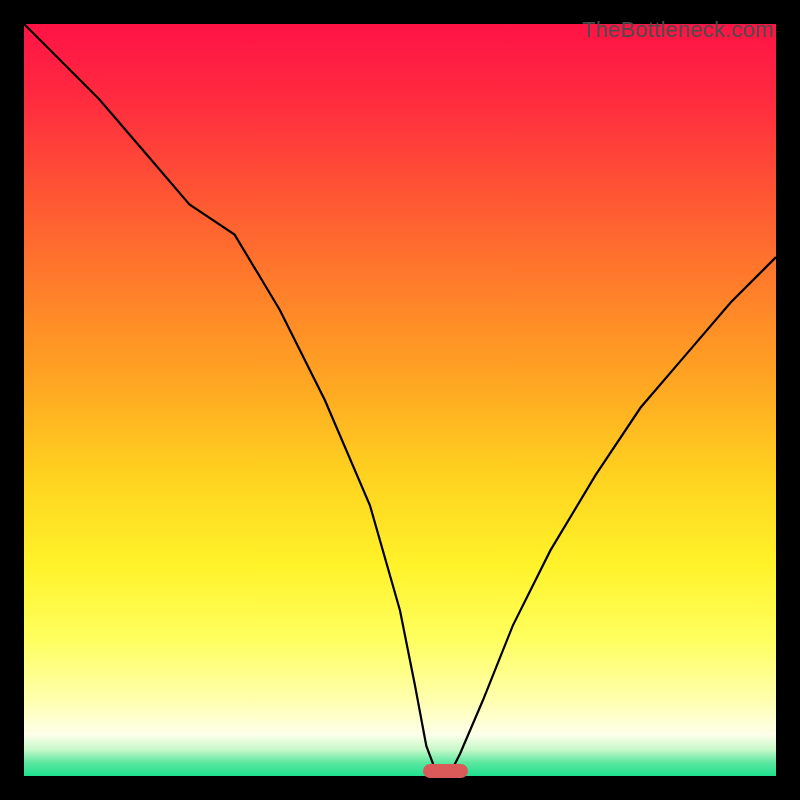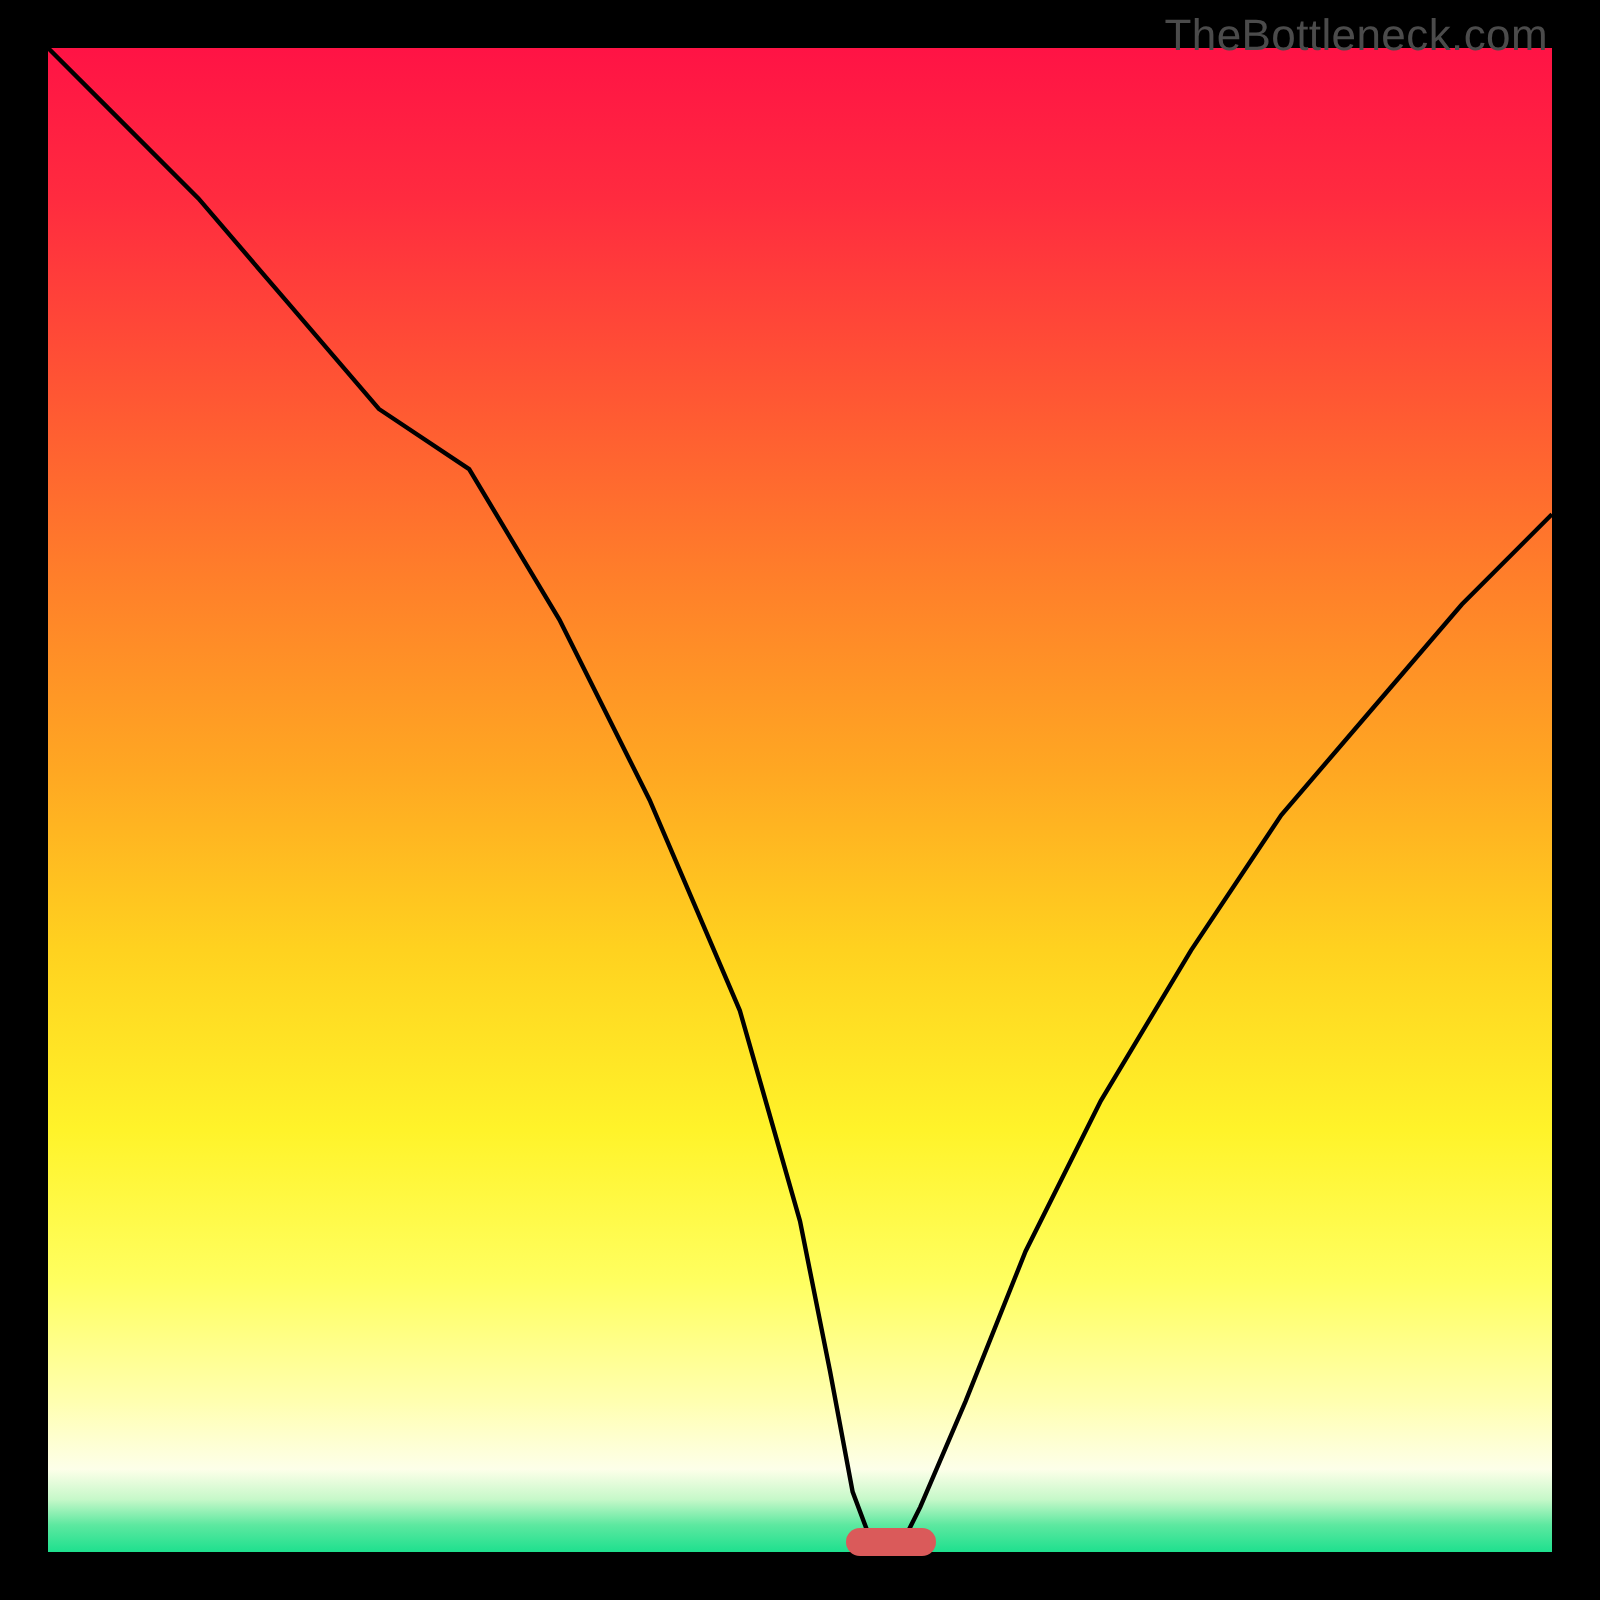--- a/index.html
+++ b/index.html
@@ -21,21 +21,21 @@
   }
   .plot-area {
     position: absolute;
     left: 0;
     top: 0;
     width: 752px;
     height: 752px;
   }
   .watermark {
     position: absolute;
-    top: 5px;
+    top: 17px;
     right: 26px;
     color: #4b4b4b;
     font-size: 22px;
     font-weight: 500;
     letter-spacing: 0.2px;
   }
   .marker {
     position: absolute;
     height: 14px;
     border-radius: 7px;

